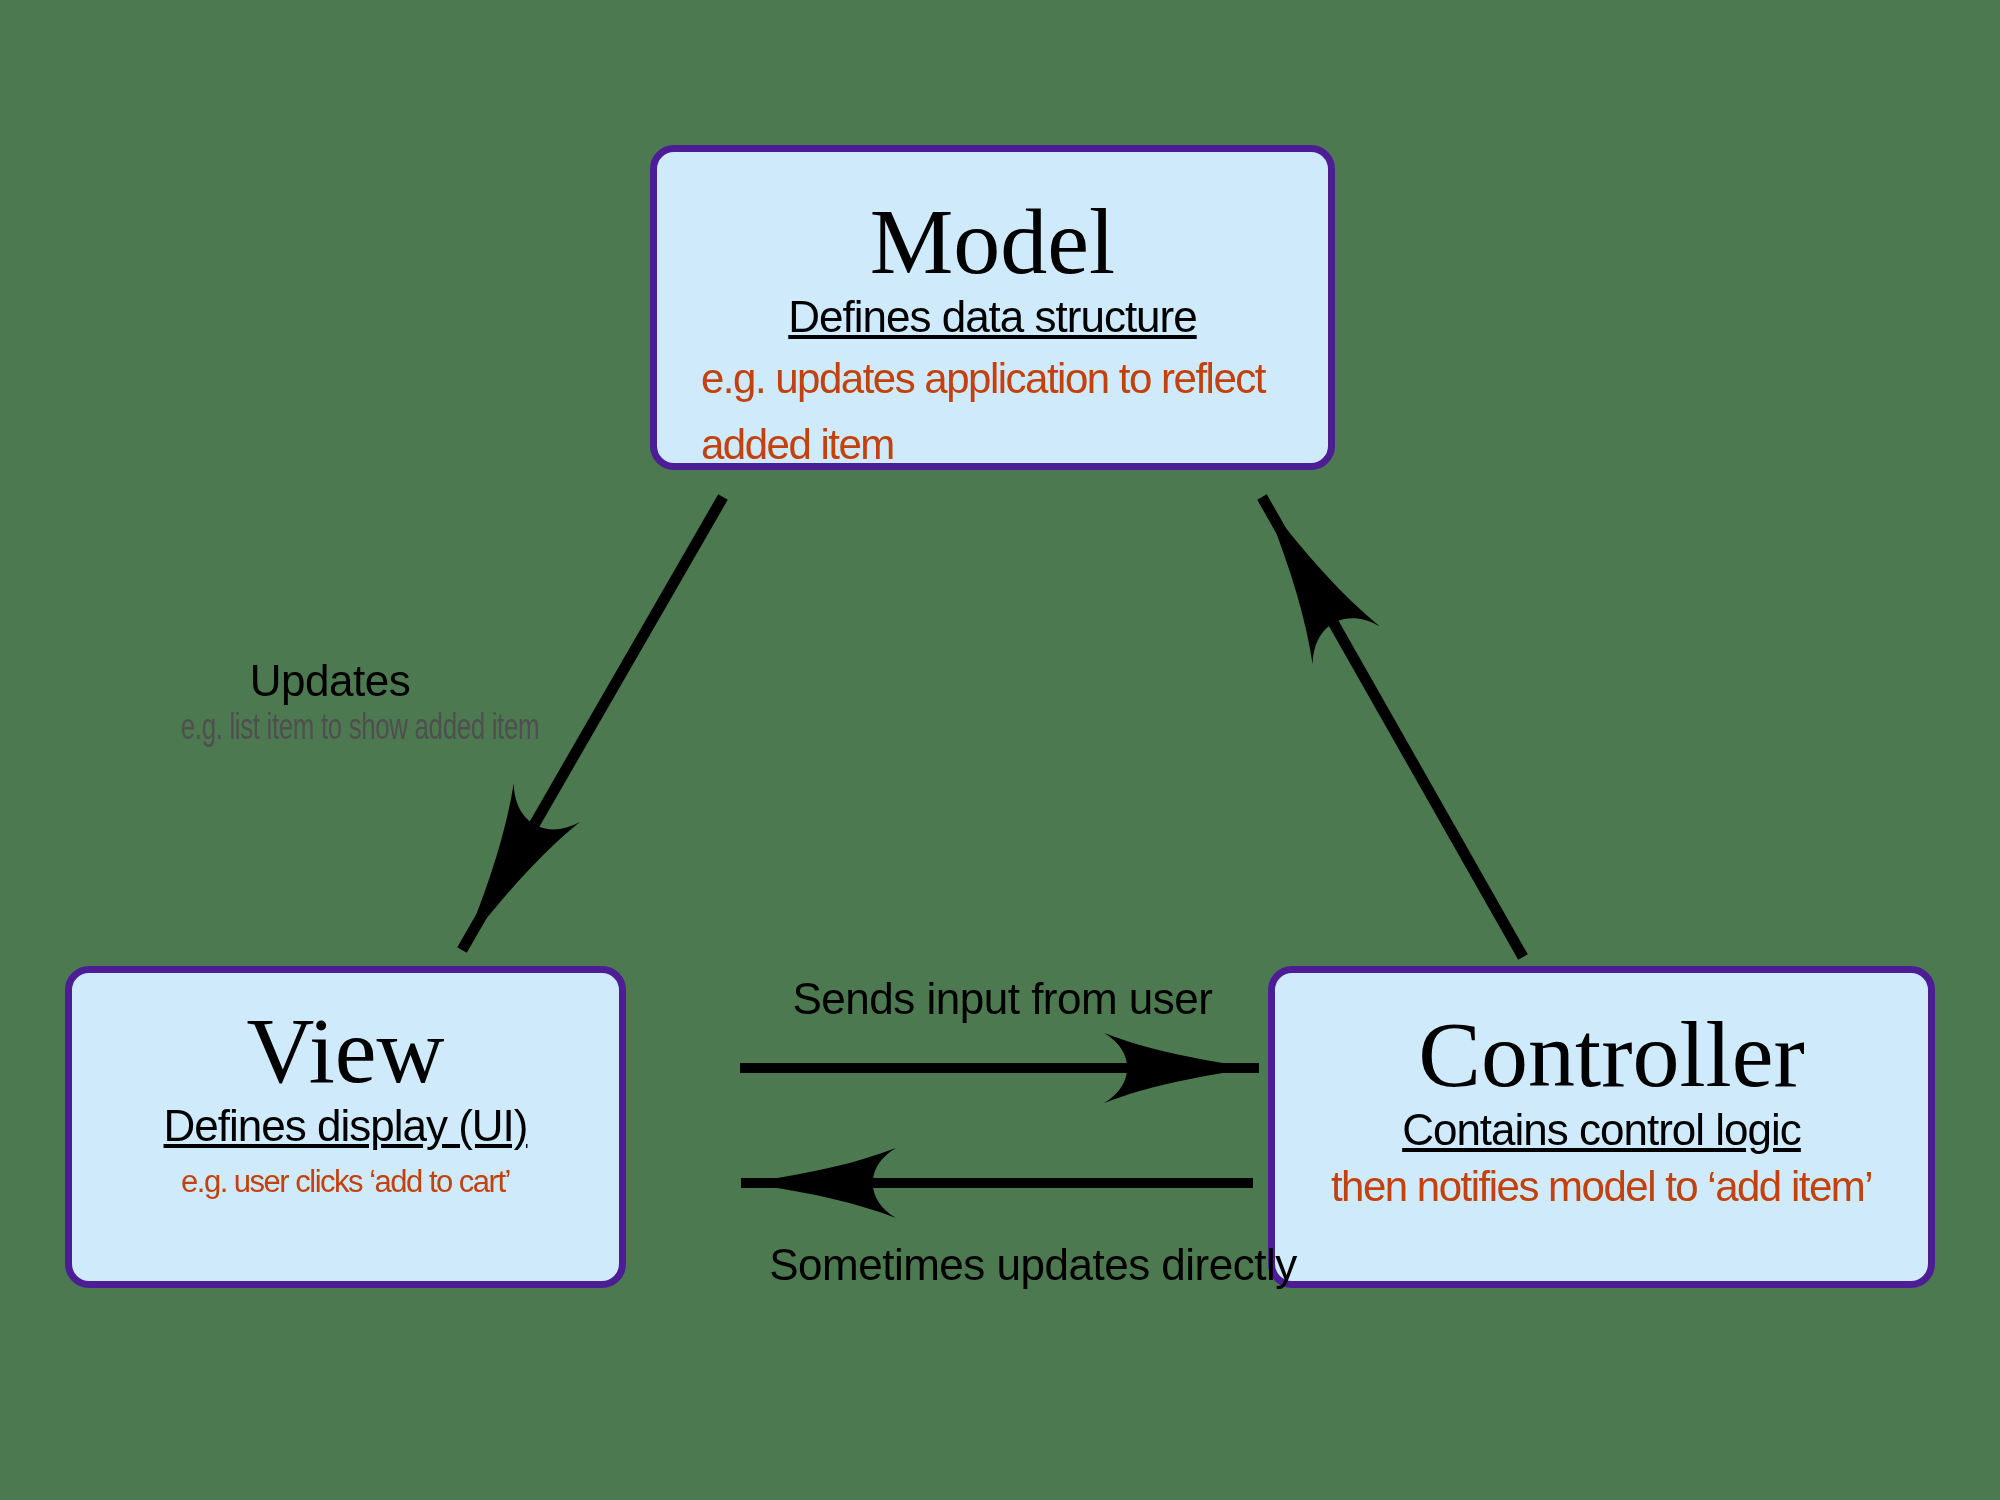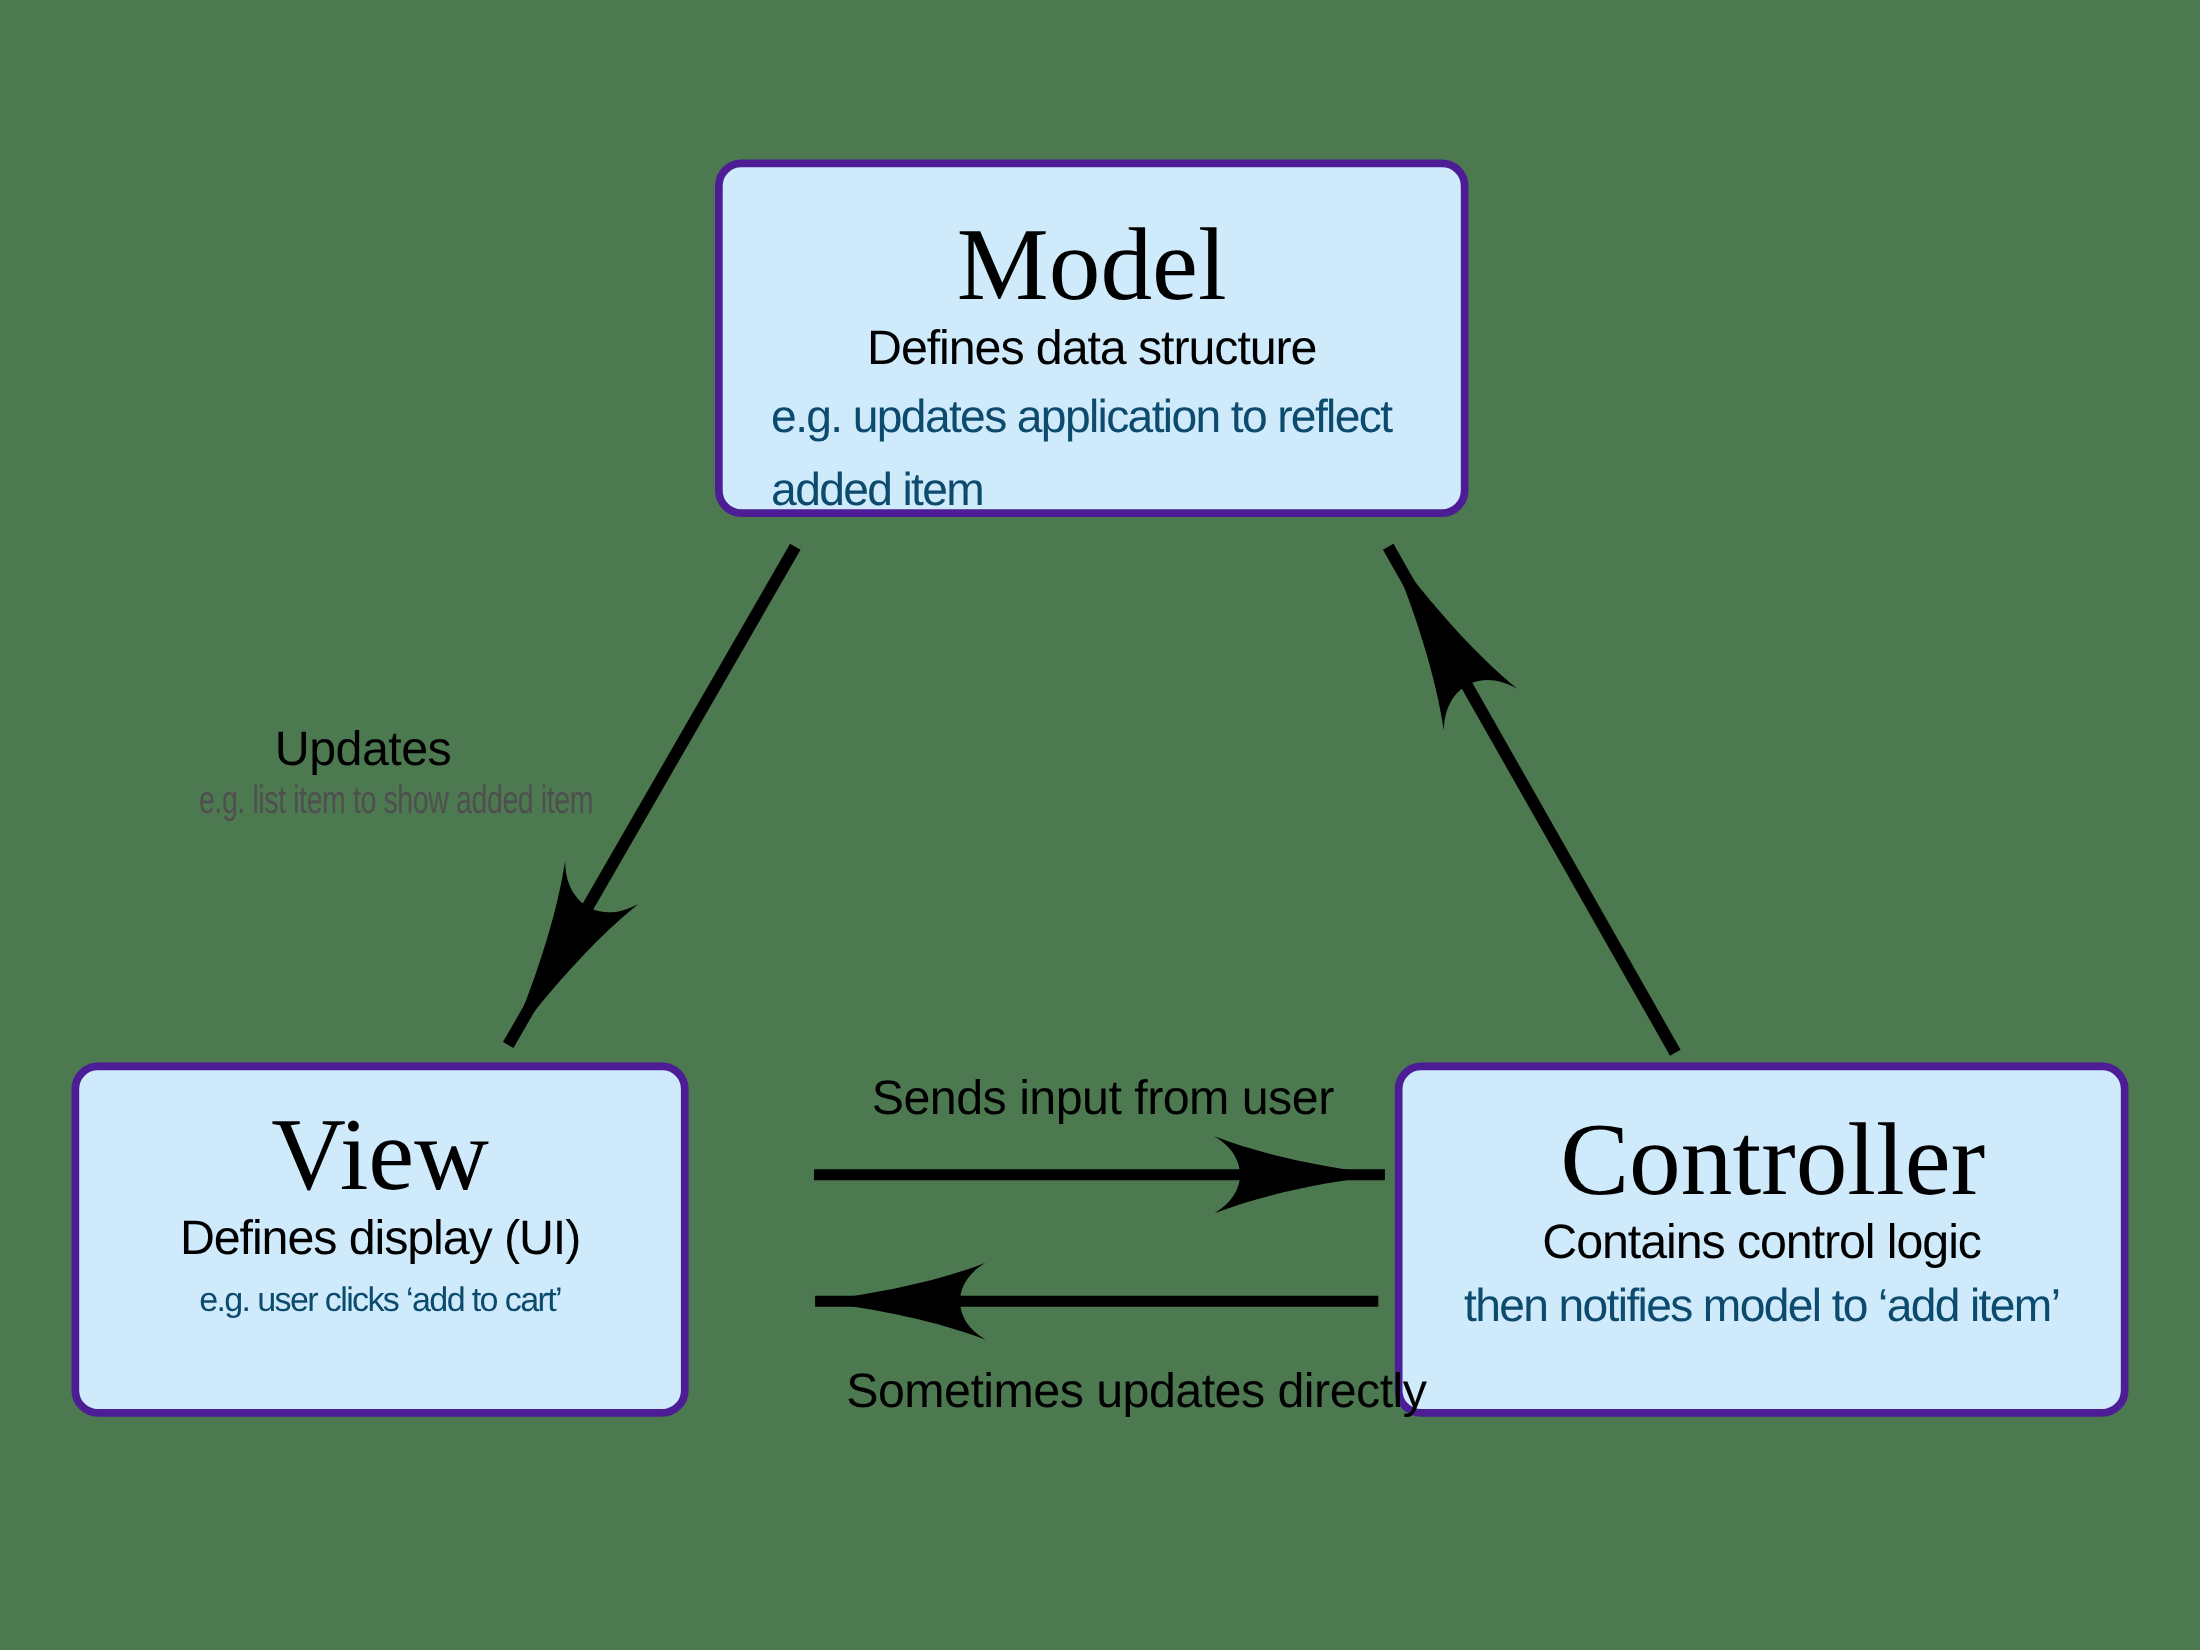--- a/index.html
+++ b/index.html
@@ -38,24 +38,25 @@
   }
   .node-model .node-title      { margin-top: 42px; }
   .node-view .node-title       { margin-top: 30px; }
   .node-controller .node-title { margin-top: 34px; padding-left: 20px; }
 
   .node-subtitle {
     font-size: 44px;
     line-height: 1.15;
     letter-spacing: -1px;
     margin-top: 2px;
+    text-decoration: underline;
   }
   .node-example {
     font-size: 42px;
-    color: #0c4a6e;
+    color: #c2410c;
     letter-spacing: -1.5px;
     line-height: 1.5;
     margin-top: 6px;
   }
   .node-example div { white-space: nowrap; }
   .node-model .node-example {
     text-align: left;
     padding: 0 44px;
     line-height: 1.55;
     margin-top: 4px;

